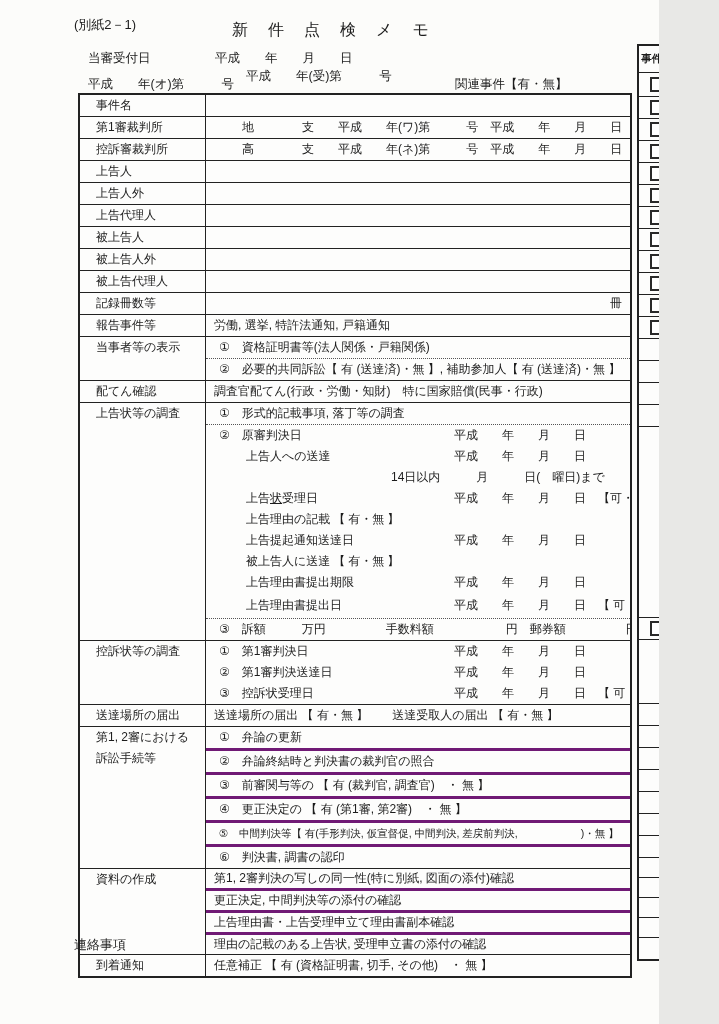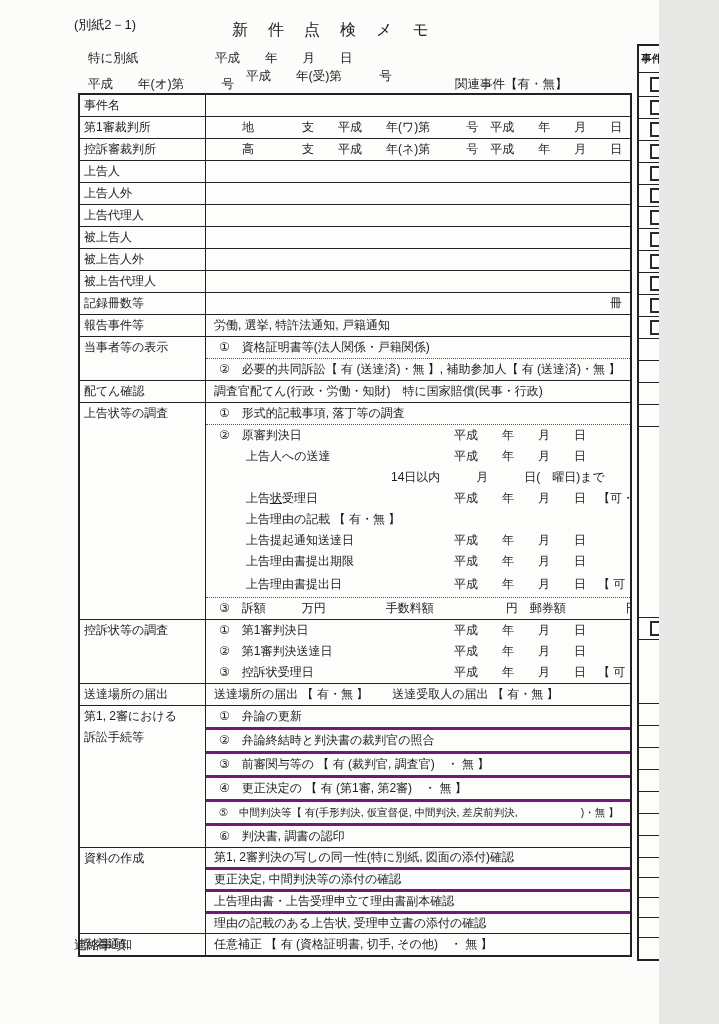--- a/index.html
+++ b/index.html
@@ -13,28 +13,28 @@
                font-family:"DejaVu Serif",serif;transform:rotate(-4deg);}
   .hdr-line{font-size:12.5px;}
   .footer-label{left:74px;top:936px;font-size:13px;}
 
   
   .main-table{position:absolute;left:78px;top:93px;width:554px;box-sizing:border-box;
               border:2px solid #222;background:#fdfdfc;}
   .sec{display:flex;border-top:1px solid #222;}
   .sec:first-child{border-top:none;}
   .lbl{width:126px;flex:0 0 126px;border-right:1px solid #222;box-sizing:border-box;
-       padding:0 4px;line-height:21px;white-space:nowrap;overflow:hidden;}
+       padding:0 16px;line-height:21px;white-space:nowrap;overflow:hidden;}
   .cnt{flex:1;min-width:0;}
   .crow{position:relative;height:21px;line-height:21px;white-space:nowrap;overflow:hidden;}
   .crow.h19{height:19px;line-height:19px;}
   .crow.mt3{margin-top:3px;}
   .pad8{padding-left:8px;}
   .pad13{padding-left:13px;}
-  .pad40{padding-left:40px;}
+  .pad40{padding-left:40px;font-family:Liberation Serif, serif;}
   .pad185{padding-left:185px;}
   .date{position:absolute;left:248px;top:0;}
   .bt-solid{border-top:3px solid #701a75;}
   .bt-dot{border-top:1px dotted #555;}
   .unit{position:absolute;right:8px;top:0;}
   .ul{text-decoration:underline;}
   .small{font-size:10.5px;}
 
   
   .strip{position:absolute;left:637px;top:44px;width:77px;box-sizing:border-box;
@@ -50,21 +50,21 @@
 </style>
 </head>
 <body>
 
 <div class="page">
 
   <div class="abs hdr-sheet">(別紙2－1)</div>
   <div class="abs hdr-title">新　件　点　検　メ　モ</div>
   <div class="abs hdr-pagenum">2</div>
 
-  <div class="abs hdr-line" style="left:88px;top:50px;">特に別紙</div>
+  <div class="abs hdr-line" style="left:88px;top:50px;">当審受付日</div>
   <div class="abs hdr-line" style="left:215px;top:50px;">平成　　年　　月　　日</div>
 
   <div class="abs hdr-line" style="left:88px;top:76px;">平成　　年(オ)第　　　号</div>
   <div class="abs hdr-line" style="left:246px;top:68px;">平成　　年(受)第　　　号</div>
   <div class="abs hdr-line" style="left:455px;top:76px;">関連事件【有・無】</div>
 
   <div class="main-table">
 
     <div class="sec">
       <div class="lbl">事件名</div>
@@ -163,20 +163,21 @@
     <div class="sec">
       <div class="lbl">上告状等の調査</div>
       <div class="cnt">
         <div class="crow pad13">①　形式的記載事項, 落丁等の調査</div>
         <div class="crow pad13 bt-dot"><span>②　原審判決日</span><span class="date">平成　　年　　月　　日</span></div>
         <div class="crow pad40"><span>上告人への送達</span><span class="date">平成　　年　　月　　日</span></div>
         <div class="crow pad185">14日以内　　　月　　　日(　曜日)まで</div>
         <div class="crow pad40"><span>上告</span><span class="ul">状</span><span>受理日</span><span class="date">平成　　年　　月　　日　【可・否】</span></div>
         <div class="crow pad40">上告理由の記載 【 有・無 】</div>
         <div class="crow pad40"><span>上告提起通知送達日</span><span class="date">平成　　年　　月　　日</span></div>
+        <div class="crow pad40">被上告人に送達 【 有・無 】</div>
         <div class="crow pad40"><span>上告理由書提出期限</span><span class="date">平成　　年　　月　　日</span></div>
         <div class="crow pad40 mt3 h19"><span>上告理由書提出日</span><span class="date">平成　　年　　月　　日　【 可・否 】</span></div>
         <div class="crow pad13 bt-dot" style="margin-top:3px;">③　訴額　　　万円　　　　　手数料額　　　　　　円　郵券額　　　　　円</div>
       </div>
     </div>
 
     <div class="sec">
       <div class="lbl">控訴状等の調査</div>
       <div class="cnt">
         <div class="crow pad13"><span>①　第1審判決日</span><span class="date">平成　　年　　月　　日</span></div>

